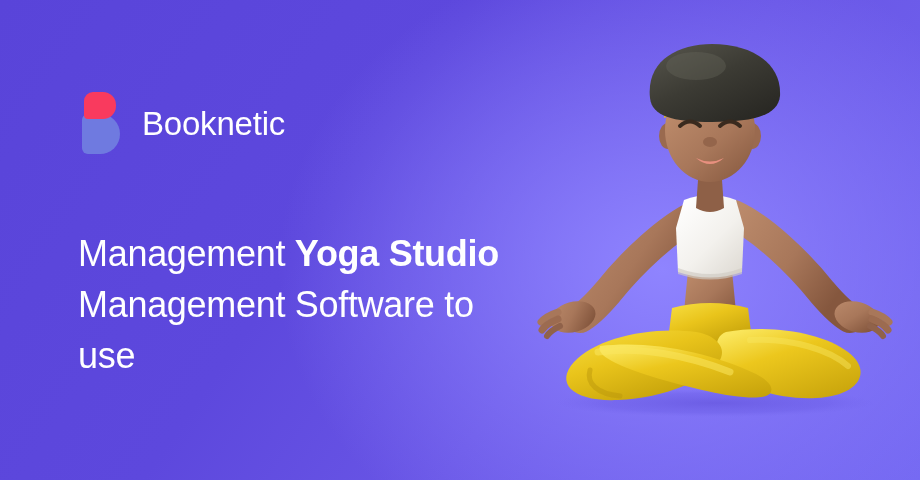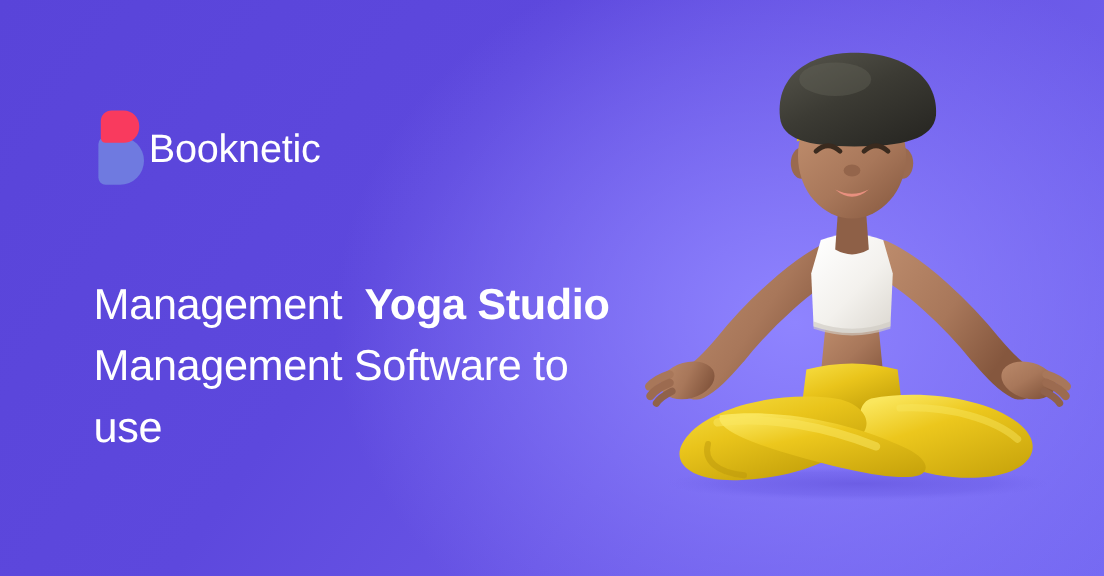--- a/index.html
+++ b/index.html
@@ -19,20 +19,21 @@
       linear-gradient(125deg, #5944d9 0%, #5d48dd 38%, #6956e6 62%, #7468f2 100%);
   }
 
   
   .brand {
     position: absolute;
     left: 78px;
     top: 92px;
     display: flex;
     align-items: center;
+    gap: 18px;
   }
   .logo-mark {
     position: relative;
     width: 46px;
     height: 62px;
   }
   .logo-bowl {
     position: absolute;
     left: 4px;
     top: 22px;
@@ -64,21 +65,21 @@
     position: absolute;
     left: 78px;
     top: 204px;
     width: 430px;
     color: #ffffff;
     font-size: 36px;
     font-weight: 400;
     line-height: 51px;
     letter-spacing: -0.3px;
   }
-  .headline b { font-weight: 700; margin-left: 9px; }
+  .headline b { font-weight: 700; }
 
   
   .figure {
     position: absolute;
     left: 500px;
     top: 40px;
     width: 420px;
     height: 400px;
   }
   .figure svg { display: block; width: 100%; height: 100%; }

